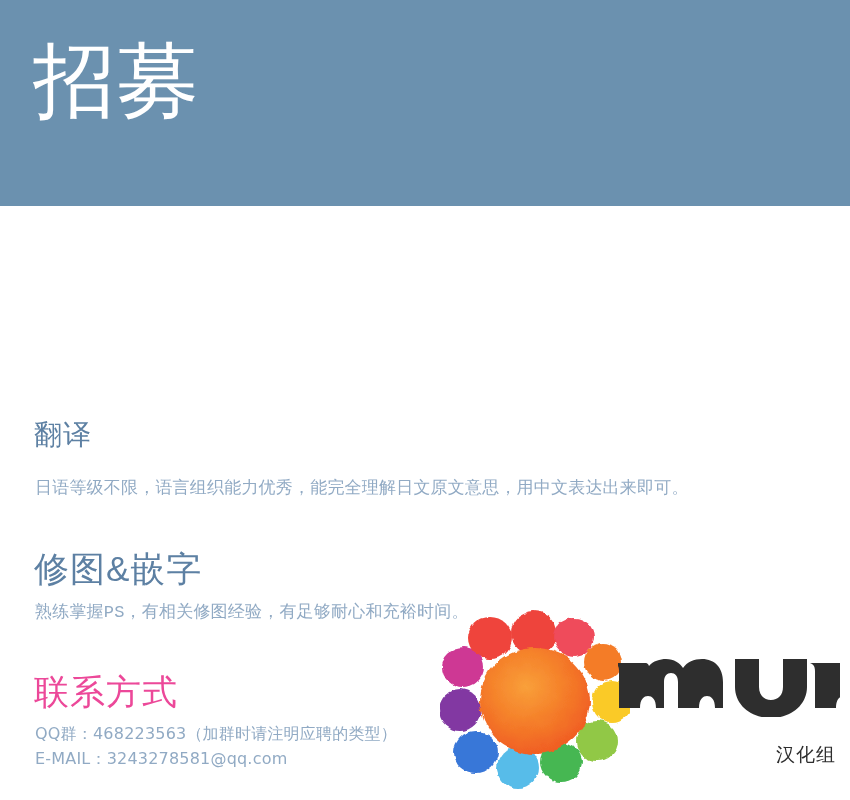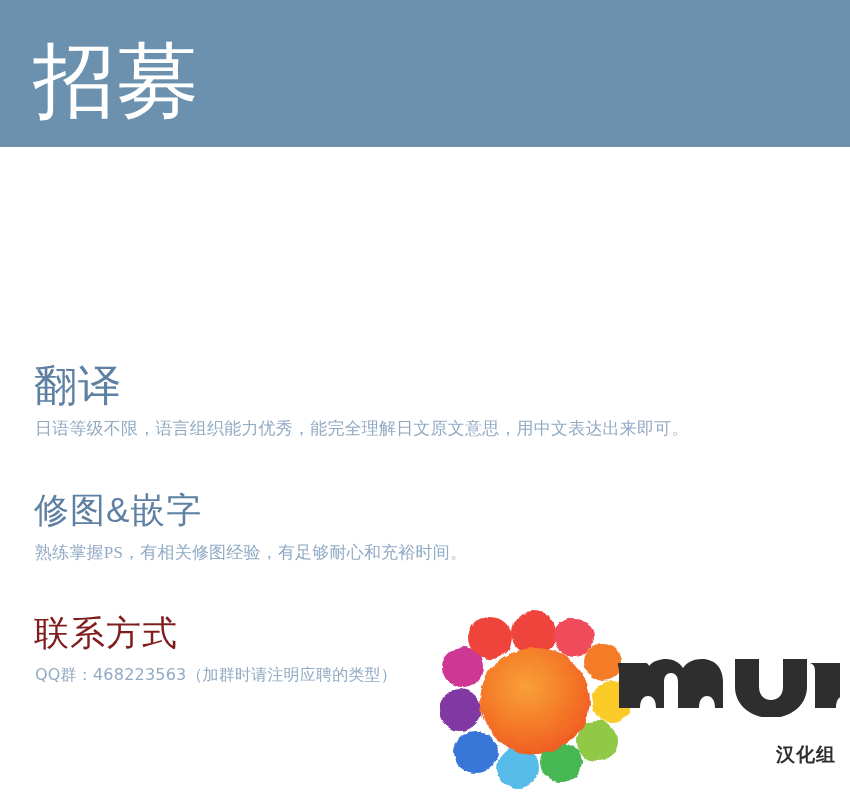--- a/index.html
+++ b/index.html
@@ -11,21 +11,21 @@
     height: 800px;
     background: #ffffff;
     font-family: "Liberation Sans", "DejaVu Sans", sans-serif;
     overflow: hidden;
     position: relative;
   }
 
   
   .header-banner {
     width: 850px;
-    height: 147px;
+    height: 206px;
     background: #6b91af;
     position: relative;
     box-sizing: border-box;
   }
   .header-title {
     position: absolute;
     left: 33px;
     top: 38px;
     font-size: 82px;
     line-height: 1.05;
@@ -47,29 +47,29 @@
   .section-heading {
     color: #5d80a3;
     font-weight: 400;
     letter-spacing: 1px;
     white-space: nowrap;
     font-family: "Liberation Sans", "DejaVu Sans", sans-serif;
   }
   .section-body {
     color: #91aac4;
     white-space: nowrap;
-    font-family: Liberation Serif, serif;
+    font-family: Liberation Mono, monospace;
   }
 
   
   .sec-translate .section-heading {
     position: absolute;
     left: 0;
     top: 210px;
-    font-size: 43px;
+    font-size: 28px;
     font-family: Liberation Serif, serif;
   }
   .sec-translate .section-body {
     position: absolute;
     left: 1px;
     top: 270px;
     font-size: 17px;
     letter-spacing: 0.2px;
   }
 
@@ -131,21 +131,21 @@
     left: 178px;
     top: 52px;
     width: 222px;
     height: 60px;
   }
   .logo-sub {
     position: absolute;
     right: 4px;
     top: 137px;
     font-size: 19px;
-    font-weight: 700;
+    font-weight: 400;
     color: #2e2e2e;
     letter-spacing: 1px;
     font-family: "Liberation Sans", "DejaVu Sans", sans-serif;
     white-space: nowrap;
   }
 </style>
 </head>
 <body>
 
 <div class="header-banner" style="background: rgb(107, 145, 175);">
@@ -158,23 +158,24 @@
     <div class="section-heading" style="color: rgb(93, 128, 163);">翻译</div>
     <div class="section-body" style="color: rgb(145, 170, 196);">日语等级不限，语言组织能力优秀，能完全理解日文原文意思，用中文表达出来即可。</div>
   </div>
 
   <div class="section sec-retouch">
     <div class="section-heading" style="color: rgb(93, 128, 163);">修图&amp;嵌字</div>
     <div class="section-body" style="color: rgb(145, 170, 196);">熟练掌握PS，有相关修图经验，有足够耐心和充裕时间。</div>
   </div>
 
   <div class="section sec-contact">
-    <div class="section-heading" style="color: #7f1d1d; text-align: right;">联系方式</div>
+    <div class="section-heading" style="color: #ec4899; text-align: right;">联系方式</div>
     <div class="contact-lines" style="color: rgb(145, 170, 196);">
       <div class="contact-line">QQ群：468223563（加群时请注明应聘的类型）</div>
+      <div class="contact-line">E-MAIL：3243278581@qq.com</div>
     </div>
   </div>
 
 </div>
 
 <div class="logo-wrap">
 
   <svg class="logo-mark" viewBox="0 0 190 185" xmlns="http://www.w3.org/2000/svg">
     <defs>
       <filter id="rough" x="-25%" y="-25%" width="150%" height="150%">

